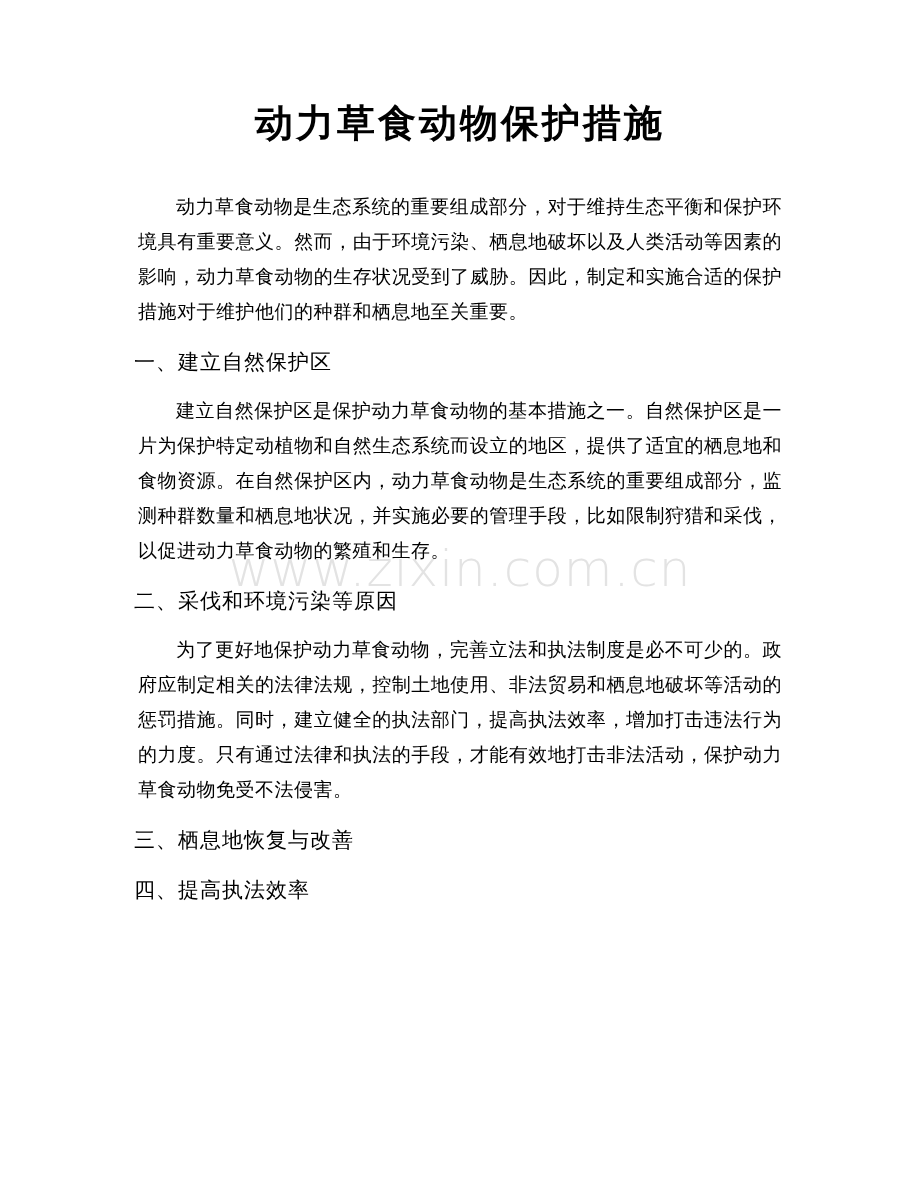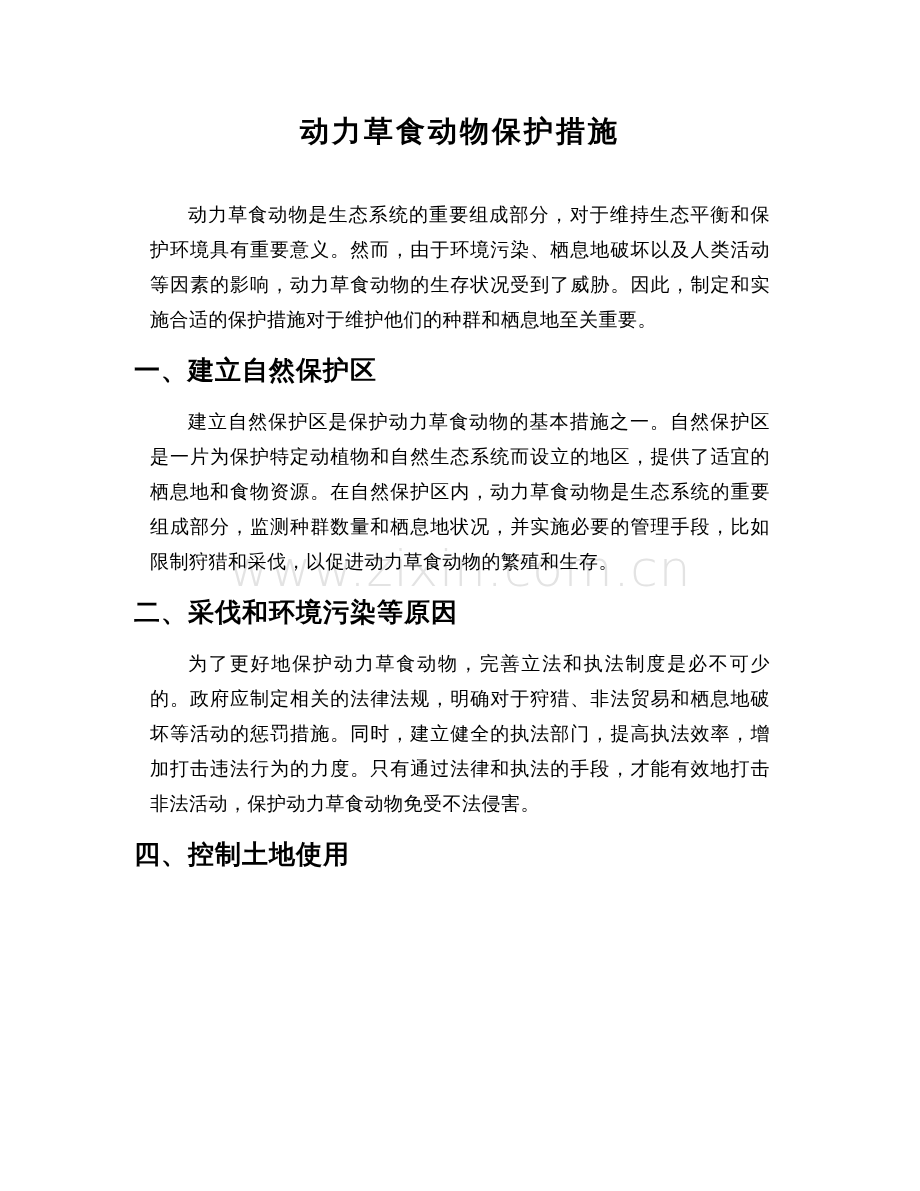--- a/index.html
+++ b/index.html
@@ -31,41 +31,41 @@
     white-space: nowrap;
     user-select: none;
     pointer-events: none;
   }
   .content {
     position: relative;
     z-index: 1;
     padding: 97px 134px 0 134px;
   }
   .doc-title {
-    margin: 8px 0 40px 0;
+    margin: 0 0 40px 0;
     font-family: "Liberation Sans", "DejaVu Sans", sans-serif;
     font-weight: bold;
-    font-size: 29px;
+    font-size: 38px;
     line-height: 52px;
     letter-spacing: 3px;
     text-align: center;
   }
   .para {
-    margin: 16px;
+    margin: 4px;
     font-size: 19px;
     line-height: 35px;
     text-align: justify;
     text-indent: 2em;
     letter-spacing: 0.5px;
   }
   .sec-heading {
     margin: 15px 0 14px 0;
     font-family: "Liberation Sans", "DejaVu Sans", sans-serif;
-    font-weight: bold;
-    font-size: 26px;
+    font-weight: normal;
+    font-size: 21px;
     line-height: 35px;
     letter-spacing: 1px;
   }
 </style>
 </head>
 <body>
 
 <div class="page">
 
   <div class="watermark">www.zixin.com.cn</div>
@@ -73,19 +73,20 @@
   <div class="content">
 
     <h1 class="doc-title">动力草食动物保护措施</h1>
 
     <p class="para">动力草食动物是生态系统的重要组成部分，对于维持生态平衡和保护环境具有重要意义。然而，由于环境污染、栖息地破坏以及人类活动等因素的影响，动力草食动物的生存状况受到了威胁。因此，制定和实施合适的保护措施对于维护他们的种群和栖息地至关重要。</p>
 
     <h2 class="sec-heading">一、建立自然保护区</h2>
     <p class="para">建立自然保护区是保护动力草食动物的基本措施之一。自然保护区是一片为保护特定动植物和自然生态系统而设立的地区，提供了适宜的栖息地和食物资源。在自然保护区内，动力草食动物是生态系统的重要组成部分，监测种群数量和栖息地状况，并实施必要的管理手段，比如限制狩猎和采伐，以促进动力草食动物的繁殖和生存。</p>
 
     <h2 class="sec-heading">二、采伐和环境污染等原因</h2>
-    <p class="para">为了更好地保护动力草食动物，完善立法和执法制度是必不可少的。政府应制定相关的法律法规，明确对于狩猎、非法贸易和栖息地破坏等活动的惩罚措施。同时，建立健全的执法部门，提高执法效率，增加打击违法行为的力度。只有通过法律和执法的手段，才能有效地打击非法活动，保护动力草食动物免受不法侵害。</p>
+    <p class="para">为了更好地保护动力草食动物，完善立法和执法制度是必不可少的。政府应制定相关的法律法规，控制土地使用、非法贸易和栖息地破坏等活动的惩罚措施。同时，建立健全的执法部门，提高执法效率，增加打击违法行为的力度。只有通过法律和执法的手段，才能有效地打击非法活动，保护动力草食动物免受不法侵害。</p>
 
+    <h2 class="sec-heading">三、栖息地恢复与改善</h2>
 
-    <h2 class="sec-heading">四、控制土地使用</h2>
+    <h2 class="sec-heading">四、提高执法效率</h2>
 
   </div>
 </div>
 
 </body></html>

